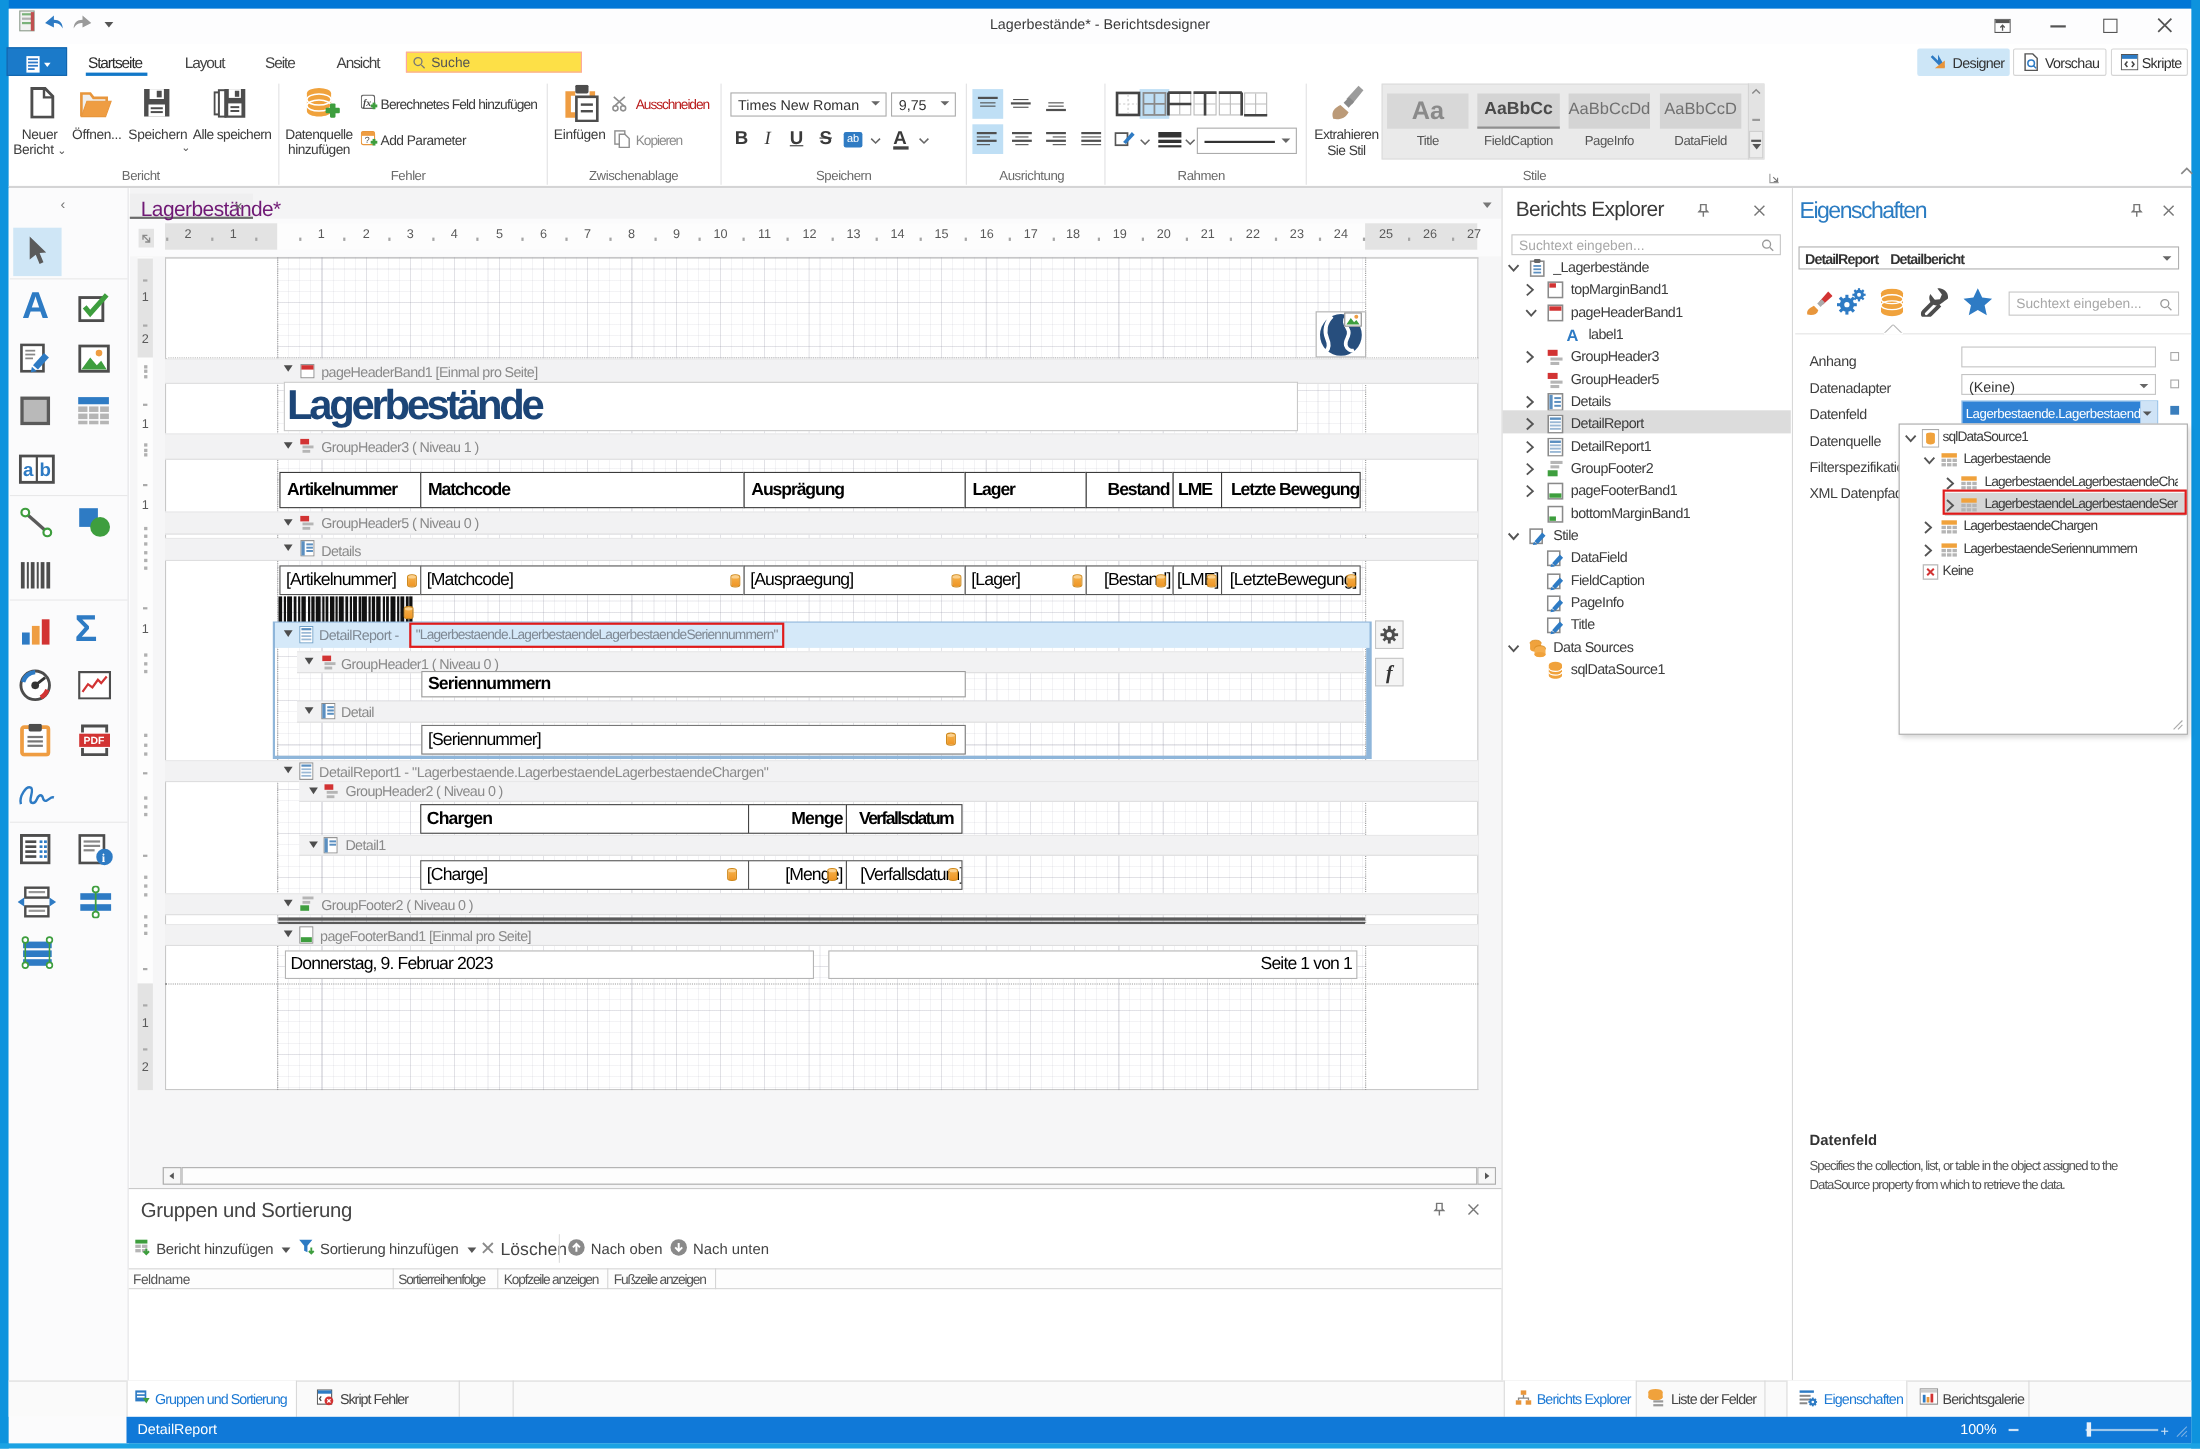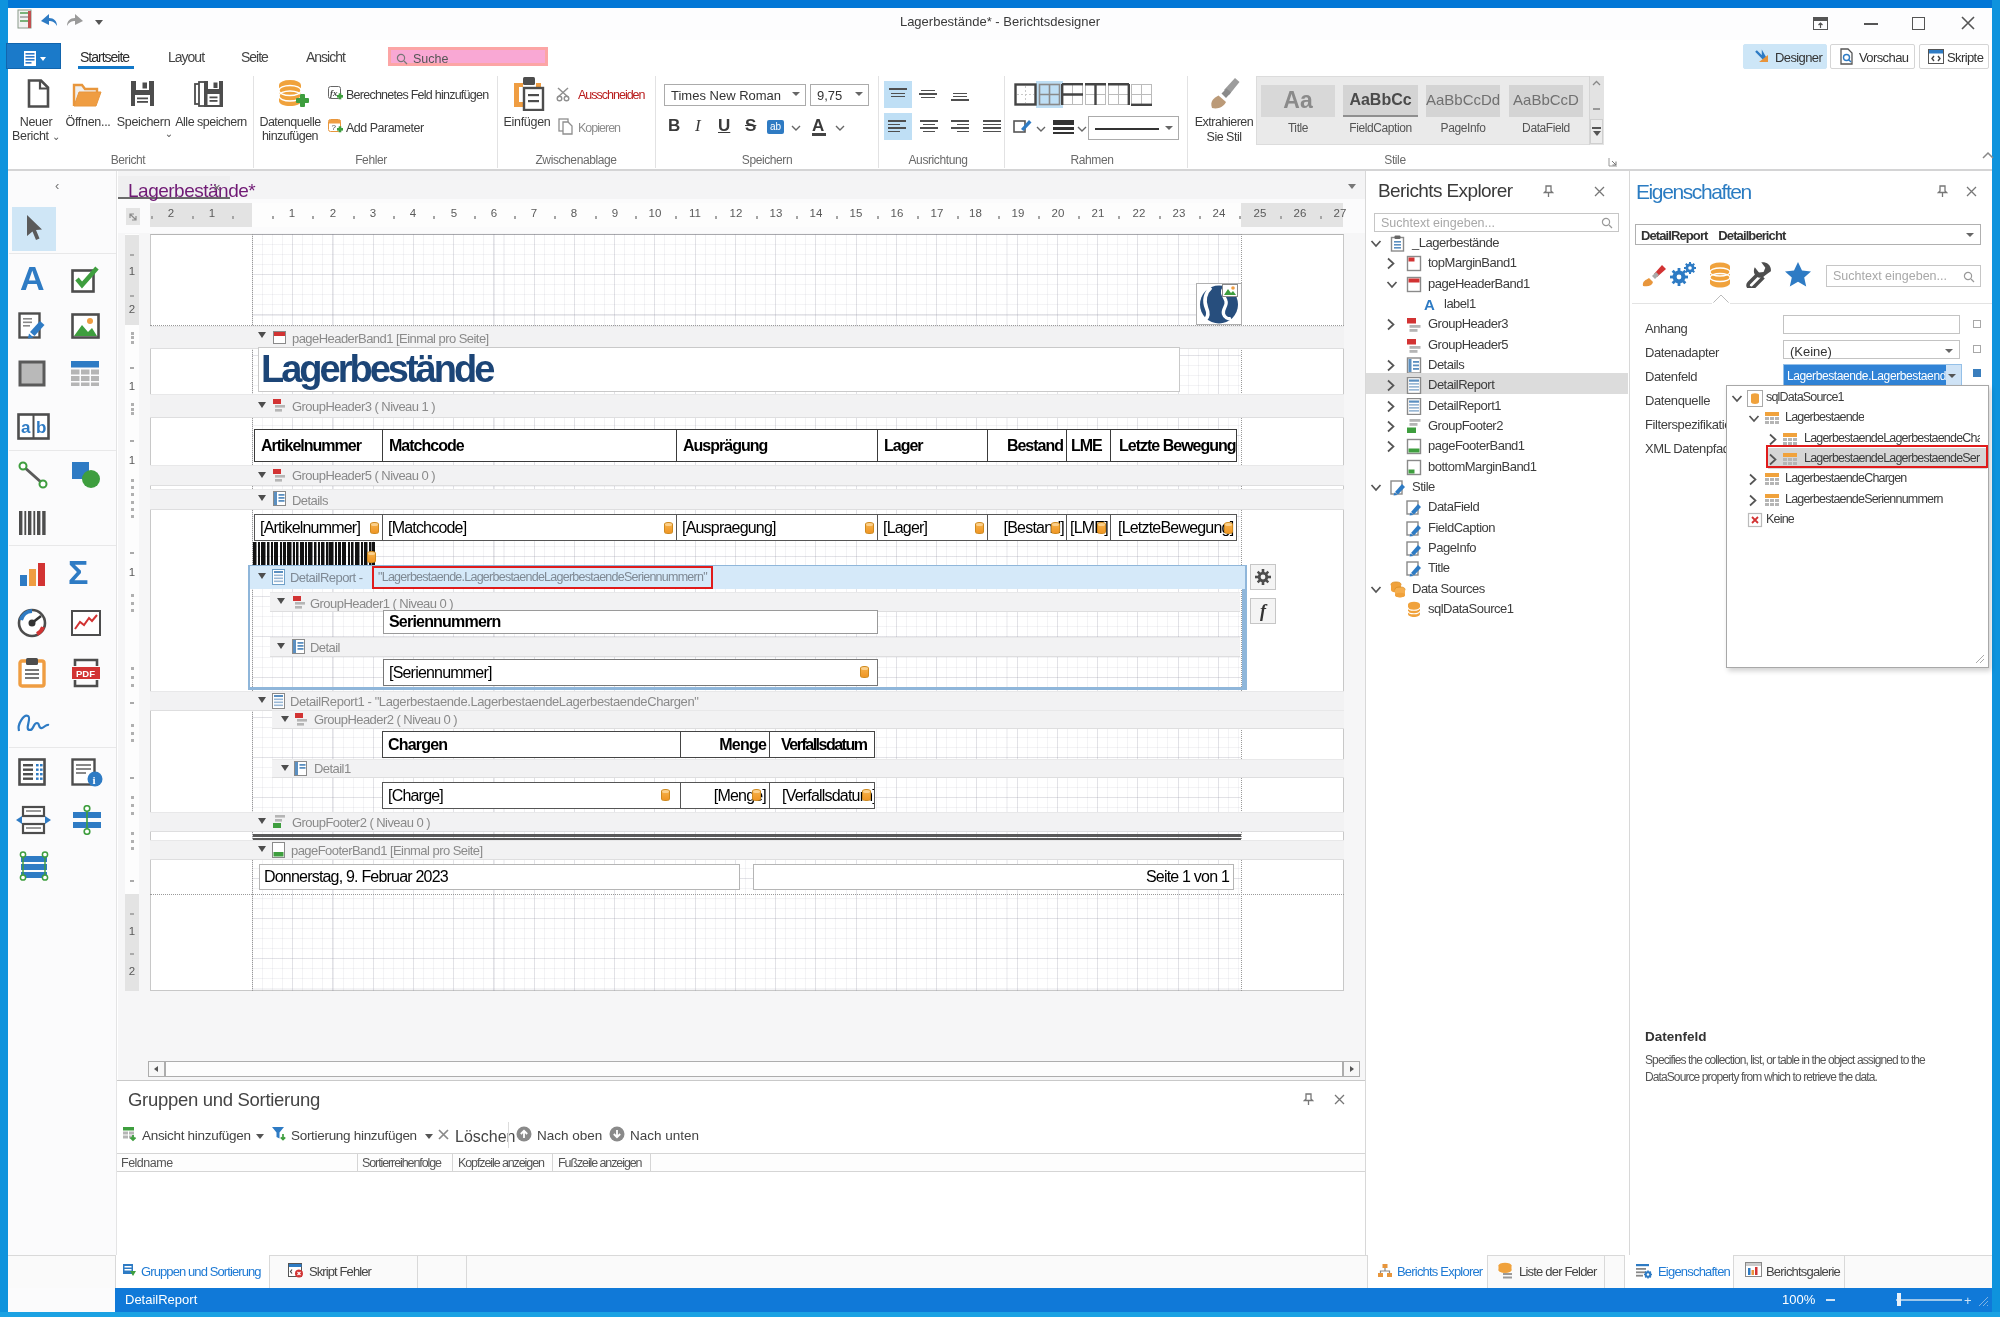--- a/index.html
+++ b/index.html
@@ -74,21 +74,21 @@
       <rect x="2.5" y="9" width="9" height="1.6" fill="#2e79c8"></rect>
       <rect x="2.5" y="12" width="6" height="1.6" fill="#2e79c8"></rect>
     </svg>
   </div>
 <div class="a" style="left:40px;top:57px;width:0;height:0;border-left:3px solid transparent;border-right:3px solid transparent;border-top:4px solid #fff"></div>
 <div class="a" style="left:80px;top:49px;font-size:14px;letter-spacing:-1px;color:#2b2b2b">Startseite</div>
 <div class="a" style="left:78px;top:65.5px;width:56px;height:3.5px;background:#1278c8"></div>
 <div class="a" style="left:168px;top:49px;font-size:14px;letter-spacing:-1px;color:#444">Layout</div>
 <div class="a" style="left:241px;top:49px;font-size:14px;letter-spacing:-1px;color:#444">Seite</div>
 <div class="a" style="left:306px;top:49px;font-size:14px;letter-spacing:-1px;color:#444">Ansicht</div>
-<div class="a" style="left:388px;top:47px;width:160px;height:19px;border:3px solid #fca5a5;background:#f9a8d4">
+<div class="a" style="left:369px;top:47px;width:160px;height:19px;border:1px solid #fca5a5;background:#fde047">
 <svg class="a" style="left:5px;top:3px" width="12" height="12">
       <circle cx="5" cy="5" r="3.6" fill="none" stroke="#777" stroke-width="1.2"></circle>
       <path d="M8 8 L11 11" stroke="#777" stroke-width="1.2"></path>
     </svg>
 <div class="a" style="left:22px;top:2px;font-size:12.5px;color:#555">Suche</div>
 </div>
 
 <div class="a" style="left:1743px;top:44px;width:84px;height:25px;background:#cde6f7;border:1px solid #cde6f7;border-radius:2px"></div>
 <div class="a" style="left:1755px;top:49px">
     <svg width="15" height="15">
@@ -1354,21 +1354,21 @@
       <rect x="1" y="1" width="11" height="3.5" fill="#3e9e3e"></rect>
       <g fill="#b5b5b5">
         <rect x="1" y="5.5" width="5" height="3"></rect>
         <rect x="7" y="5.5" width="5" height="3"></rect>
         <rect x="1" y="9.5" width="5" height="3"></rect>
         <rect x="7" y="9.5" width="5" height="3"></rect>
       </g>
       <path d="M11 9 L11 14 M8.5 11.5 L11 14 L13.5 11.5" stroke="#3e9e3e" stroke-width="1.8" fill="none"></path>
     </svg>
   </div>
-<div class="a" style="left:142px;top:1128px;font-size:13.5px;letter-spacing:-0.3px;color:#444">Ansicht hinzufügen</div>
+<div class="a" style="left:142px;top:1128px;font-size:13.5px;letter-spacing:-0.3px;color:#444">Bericht hinzufügen</div>
 <div class="a" style="left:256px;top:1134px;width:0;height:0;border-left:4px solid transparent;border-right:4px solid transparent;border-top:5px solid #555"></div>
 <div class="a" style="left:271px;top:1126px">
     <svg width="16" height="16">
       <path d="M1 1 L13 1 L8.5 6.5 L8.5 12.5 L5.5 11 L5.5 6.5 Z" fill="#2e7bc4"></path>
       <path d="M12 8 L12 13.5 M9.8 11.3 L12 13.5 L14.2 11.3" stroke="#3e9e3e" stroke-width="1.7" fill="none"></path>
     </svg>
   </div>
 <div class="a" style="left:291px;top:1128px;font-size:13.5px;letter-spacing:-0.3px;color:#444">Sortierung hinzufügen</div>
 <div class="a" style="left:425px;top:1134px;width:0;height:0;border-left:4px solid transparent;border-right:4px solid transparent;border-top:5px solid #555"></div>
 <div class="a" style="left:437px;top:1128px">

